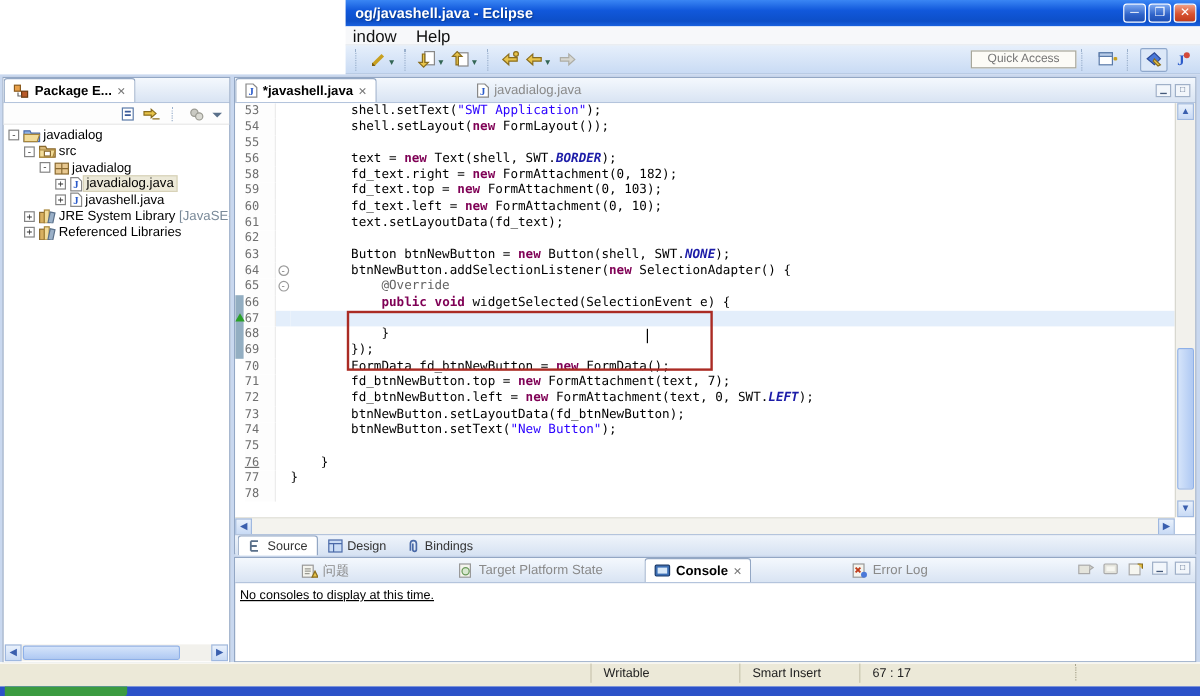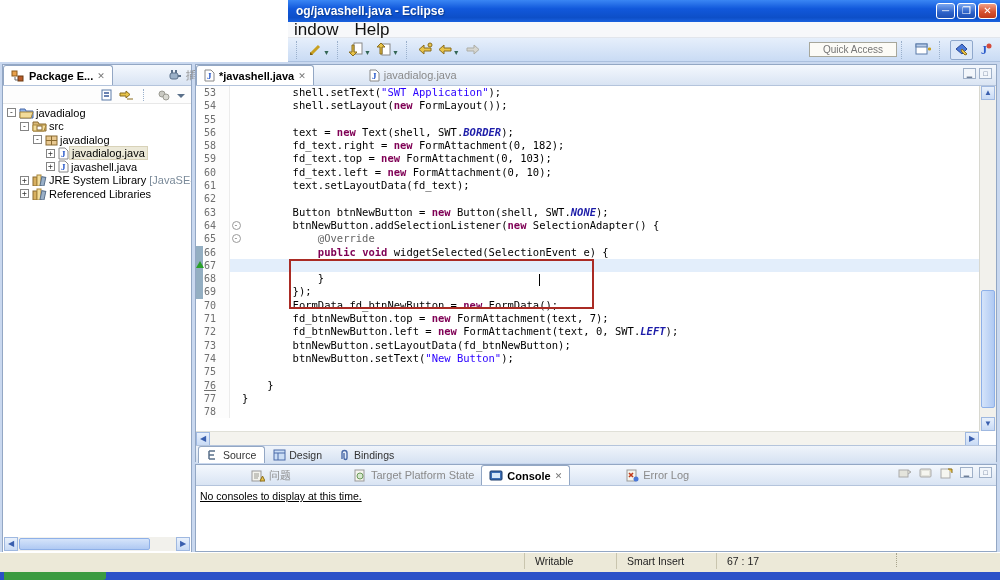--- a/index.html
+++ b/index.html
@@ -14,42 +14,42 @@
   .title-text { color:#fff; font-weight:bold; font-size:12px; text-shadow:1px 1px 1px #0a3a8c; flex:1;
     white-space:nowrap; overflow:hidden; }
   .winbtn { width:19px; height:16px; margin-left:2px; border:1px solid #fff; border-radius:3px;
     color:#fff; font-size:10px; line-height:14px; text-align:center;
     background:linear-gradient(180deg,#7AA7F0,#2E62C8 60%,#1E4FB4); }
   .winbtn.close { background:linear-gradient(180deg,#F0A086,#D75230 55%,#C03A1A); }
 
   
   .menubar { position:absolute; left:288px; top:22px; width:712px; height:16px;
     background:#F7F8FA; border-bottom:1px solid #E2E6EC; display:flex; align-items:center; padding-left:6px; }
-  .menu-item { font-size:17px; color:#111; margin-right:16px; }
+  .menu-item { font-size:14px; color:#111; margin-right:16px; }
 
   
   .toolbar { position:absolute; left:288px; top:38px; width:712px; height:24px;
     background:linear-gradient(180deg,#E6EFFB,#C9DBF4); border-bottom:1px solid #ABC0DE;
     display:flex; align-items:center; padding:0 4px; }
   .tb-icon { width:20px; height:18px; display:flex; align-items:center; justify-content:center; }
   .dd { font-size:7px; color:#365; margin:6px 3px 0 -2px; }
   .tb-sep { width:5px; height:18px; border-left:1px dotted #9AB0CC; margin:0 4px; }
   .spacer { flex:1; }
   .quick-access { width:88px; height:15px; font-size:10px; color:#9a9a90; border:1px solid #A7A79B;
     background:#FCFBF6; padding:0 10px; font-family:"Liberation Sans",sans-serif;text-align:center; }
   .persp-btn { height:20px; padding:1px 3px; margin-left:2px; display:flex; align-items:center; }
   .persp-btn.pressed { border:1px solid #8FA8CC; background:#DCE8F8; border-radius:2px; }
 
   
   .chrome { position:absolute; left:0; top:62px; width:1000px; height:490px; background:#C9D8EF; }
 
   
   .panel { position:absolute; background:#fff; border:1px solid #93A7C4; }
   .tabrow { height:21px; background:linear-gradient(180deg,#F4F8FD,#D9E4F3);
-    border-bottom:1px solid #B4C4DC; display:flex; align-items:center; }
+    border-bottom:1px solid #B4C4DC; display:flex; align-items:flex-end;gap:28px; }
   .tab { display:flex; align-items:center; gap:4px; height:20px; padding:0 7px; font-size:11px;
     color:#6b6b6b; white-space:nowrap; }
   .tab.active { background:#fff; color:#000; border:1px solid #93A7C4; border-bottom:none;
     border-radius:3px 3px 0 0; font-weight:bold; }
   .tab .x { color:#777; font-size:9px; font-weight:normal; }
   .mini-btns { margin-left:auto; display:flex; gap:3px; padding:0 4px 4px 0; }
   .mini-btn { width:13px; height:11px; border:1px solid #9FB0C8; background:#F2F6FB;
     font-size:7px; line-height:9px; text-align:center; color:#44597A; }
 
   
@@ -639,21 +639,21 @@
           <span class="mini-btn">▁</span>
           <span class="mini-btn">□</span>
         </span>
       </div>
     <div class="console-msg">No consoles to display at this time.</div>
   </div>
 
   <div class="statusbar">
     <span class="spacer"></span>
     <span class="st-seg" style="width:92px;">Writable</span>
-    <span class="st-seg" style="width:100px;">Smart Insert</span>
+    <span class="st-seg" style="width:100px;margin-left:32px;">Smart Insert</span>
     <span class="st-seg" style="width:100px;">67 : 17</span>
     <span class="st-handle"></span>
     <span style="width:100px;"></span>
   </div>
 
   <div class="taskbar">
     <div class="start-frag"></div>
   </div>
 
 </div>

